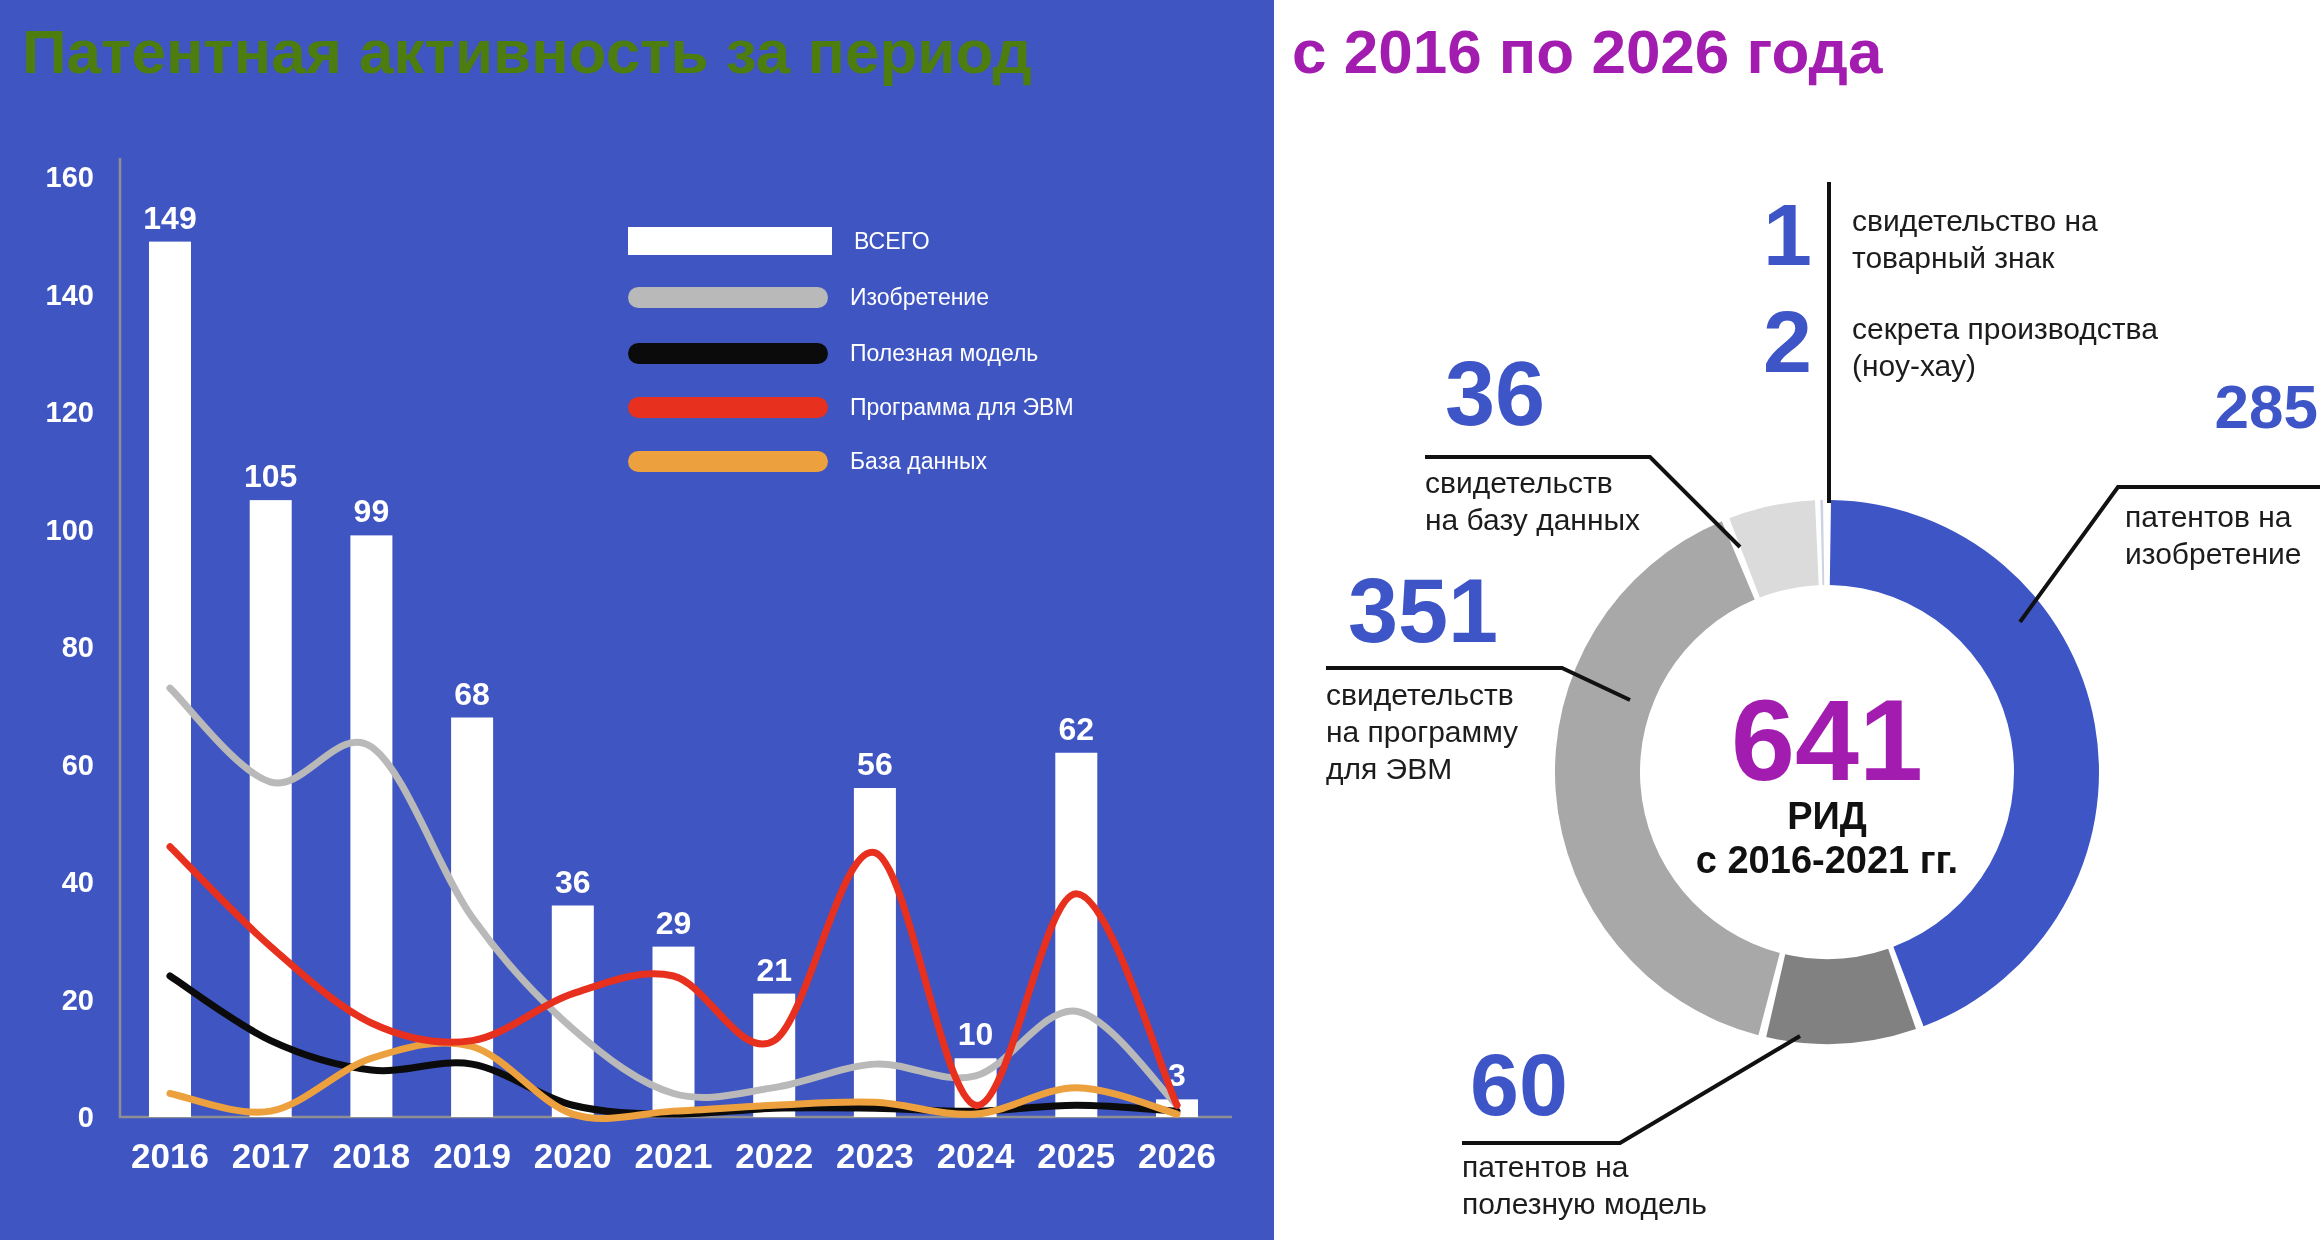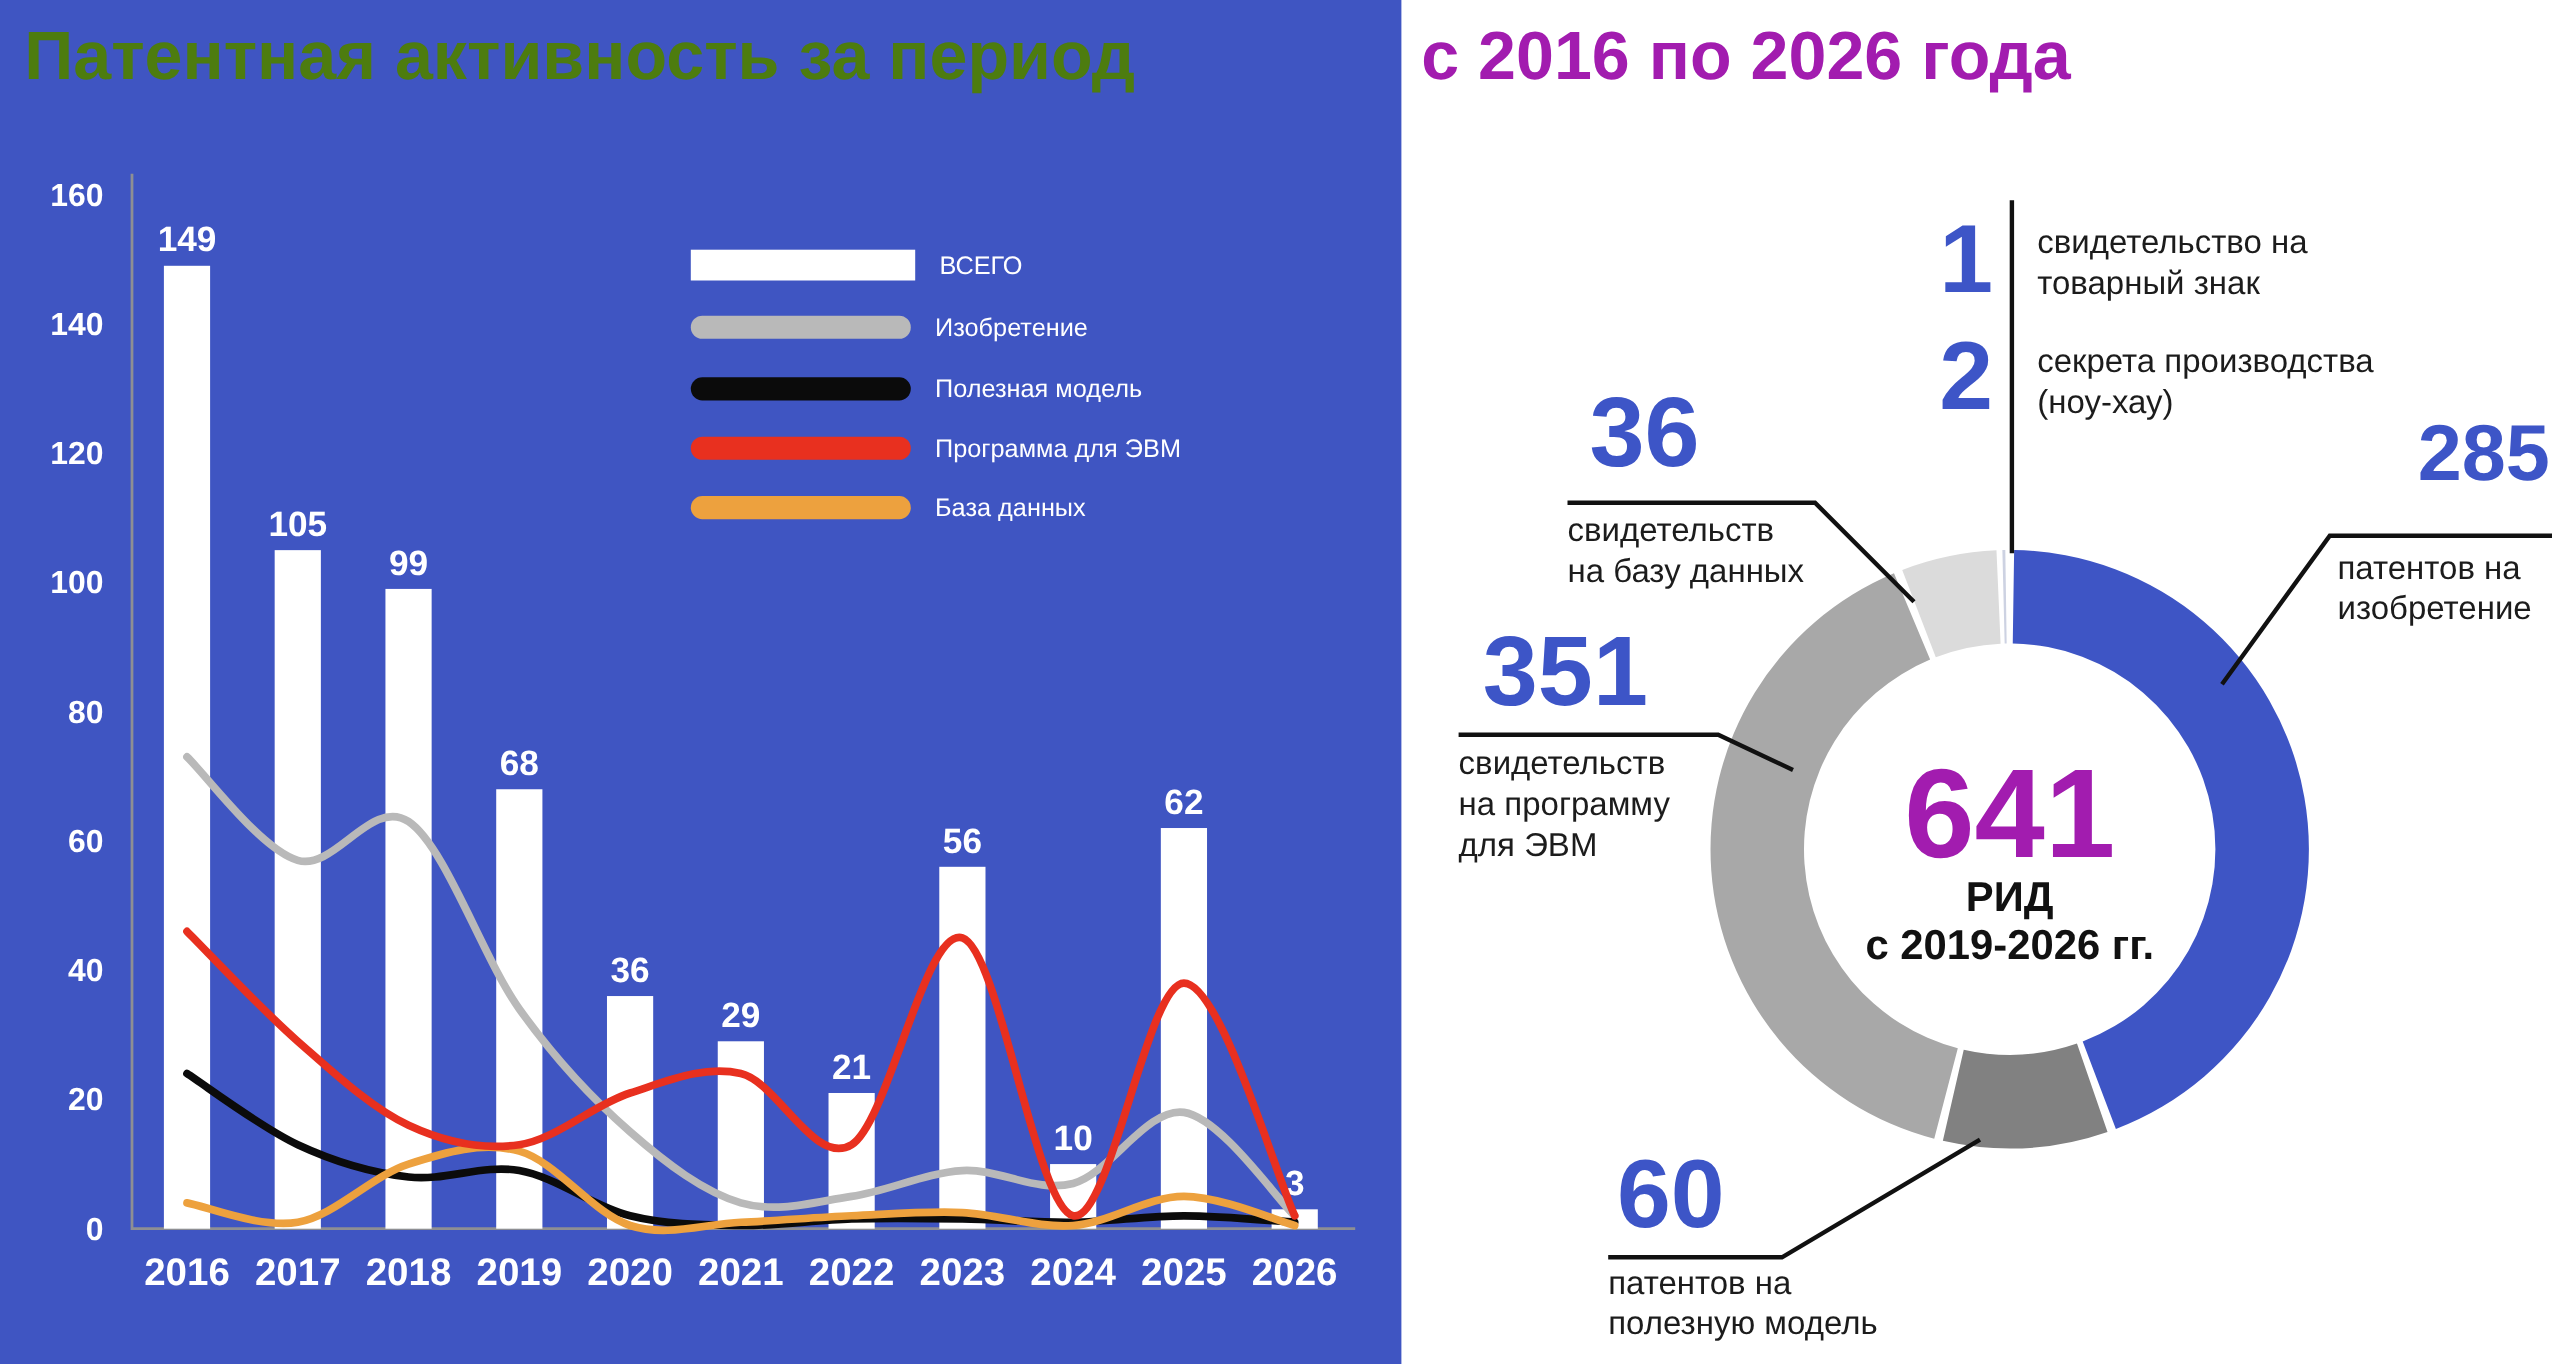--- a/index.html
+++ b/index.html
@@ -25,21 +25,21 @@
   #legend-row-1{left:628px;top:283px;}
   #legend-row-2{left:628px;top:339px;}
   #legend-row-3{left:628px;top:393px;}
   #legend-row-4{left:628px;top:447px;}
   
   .big-num{font-weight:700;color:#3D55C7;white-space:nowrap;line-height:1;}
   #num-1{left:1712px;top:191px;width:100px;text-align:right;font-size:88px;}
   #num-2{left:1712px;top:298px;width:100px;text-align:right;font-size:88px;}
   #num-36{left:1445px;top:349px;font-size:90px;}
   #num-257{left:1348px;top:566px;font-size:90px;}
-  #num-285{left:2120px;top:376px;width:198px;text-align:right;font-size:72px;}
+  #num-285{left:2120px;top:376px;width:198px;text-align:right;font-size:62px;}
   #num-60{left:1470px;top:1041px;font-size:88px;}
   
   .callout-text{color:#1C1C1C;font-size:30px;line-height:37px;white-space:nowrap;}
   #text-1{left:1852px;top:202px;}
   #text-2{left:1852px;top:310px;}
   #text-36{left:1425px;top:464px;}
   #text-257{left:1326px;top:676px;}
   #text-285{left:2125px;top:498px;}
   #text-60{left:1462px;top:1148px;}
   
@@ -165,14 +165,14 @@
   <div>изобретение</div>
 </div>
 <div class="abs callout-text" id="text-60">
   <div>патентов на</div>
   <div>полезную модель</div>
 </div>
 
 <div class="abs" id="donut-center-value">641</div>
 <div class="abs" id="donut-center-lines">
   <div>РИД</div>
-  <div>с 2019-2026 гг.</div>
+  <div>с 2016-2021 гг.</div>
 </div>
 
 </body></html>

